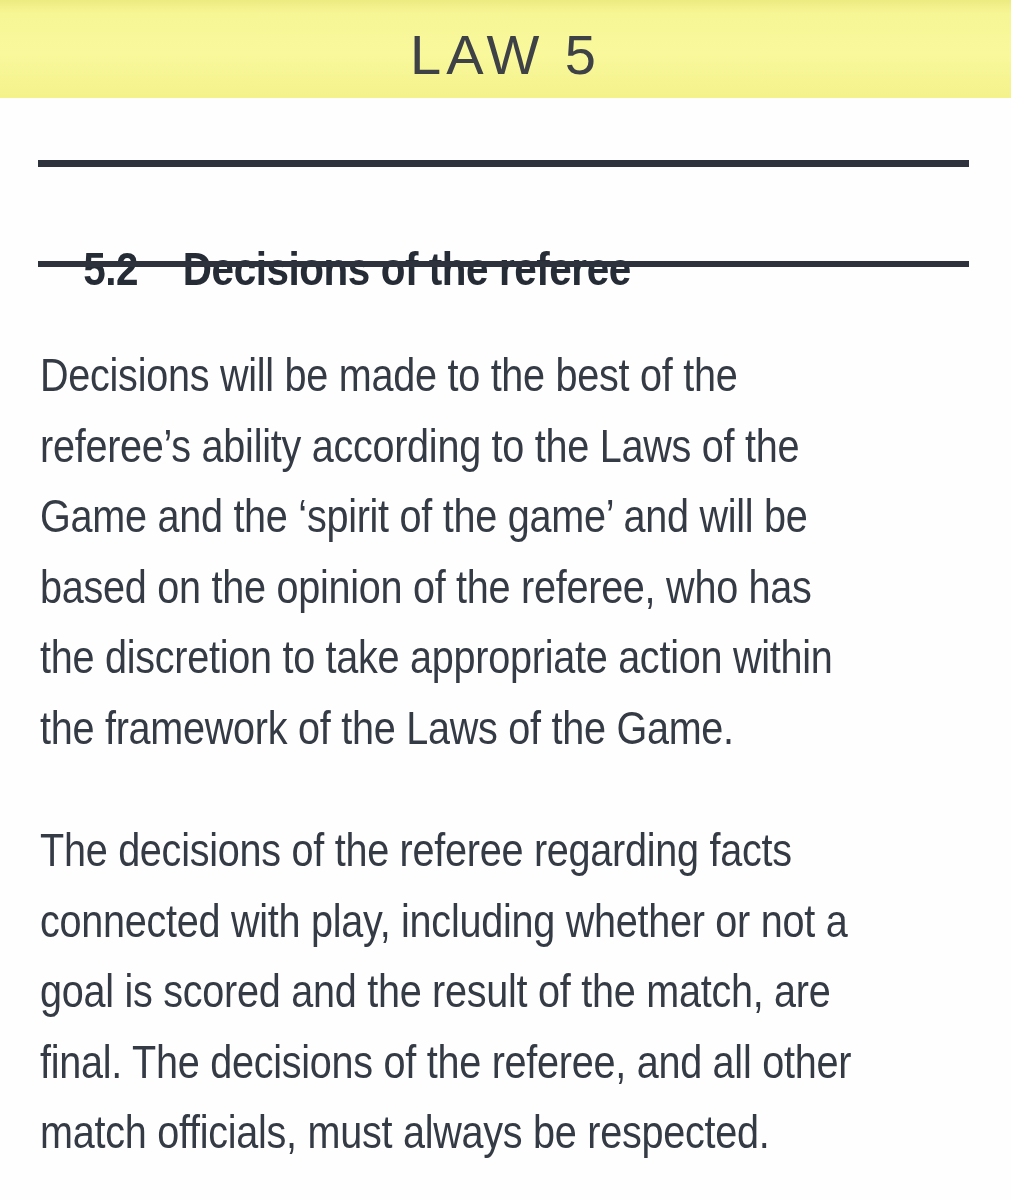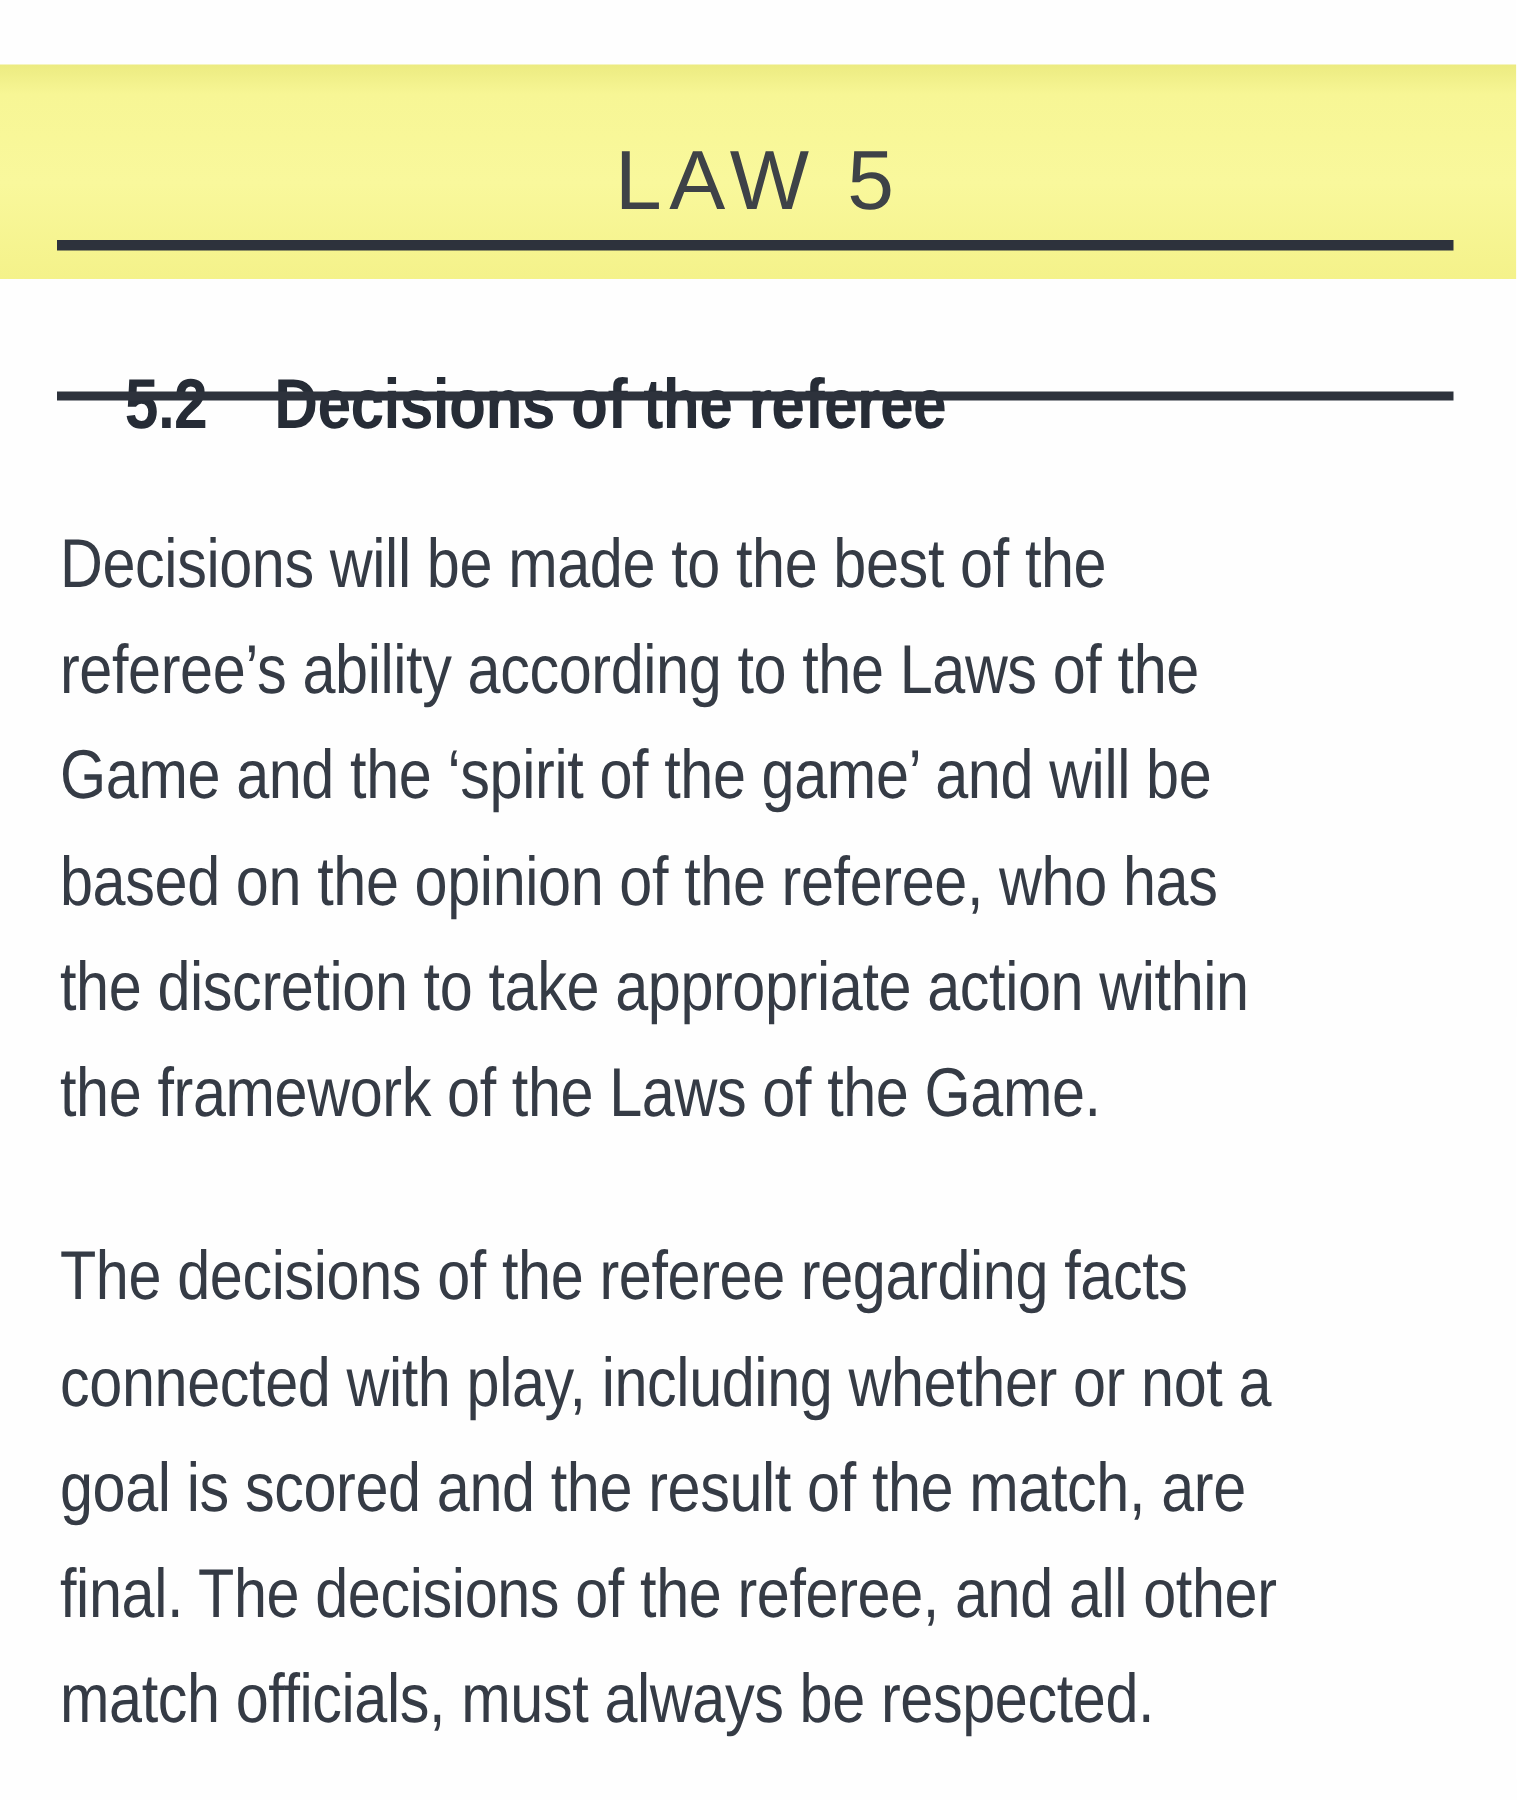--- a/index.html
+++ b/index.html
@@ -13,26 +13,25 @@
     width: 1011px;
     height: 1200px;
     background: #fefefe;
     overflow: hidden;
   }
   
   .banner {
     position: absolute;
     top: 0; left: 0;
     width: 1011px;
-    height: 143px;
+    height: 98px;
     background: linear-gradient(180deg, #eceb81 0%, #f7f695 14%, #f9f89c 55%, #f4f28a 100%);
     display: flex;
     align-items: center;
     justify-content: center;
-    margin-top: 43px;
   }
   .banner-label {
     font-size: 56px;
     font-weight: 300;
     letter-spacing: 5px;
     color: #3e4247;
     padding-top: 10px;
     white-space: pre;
   }
   

